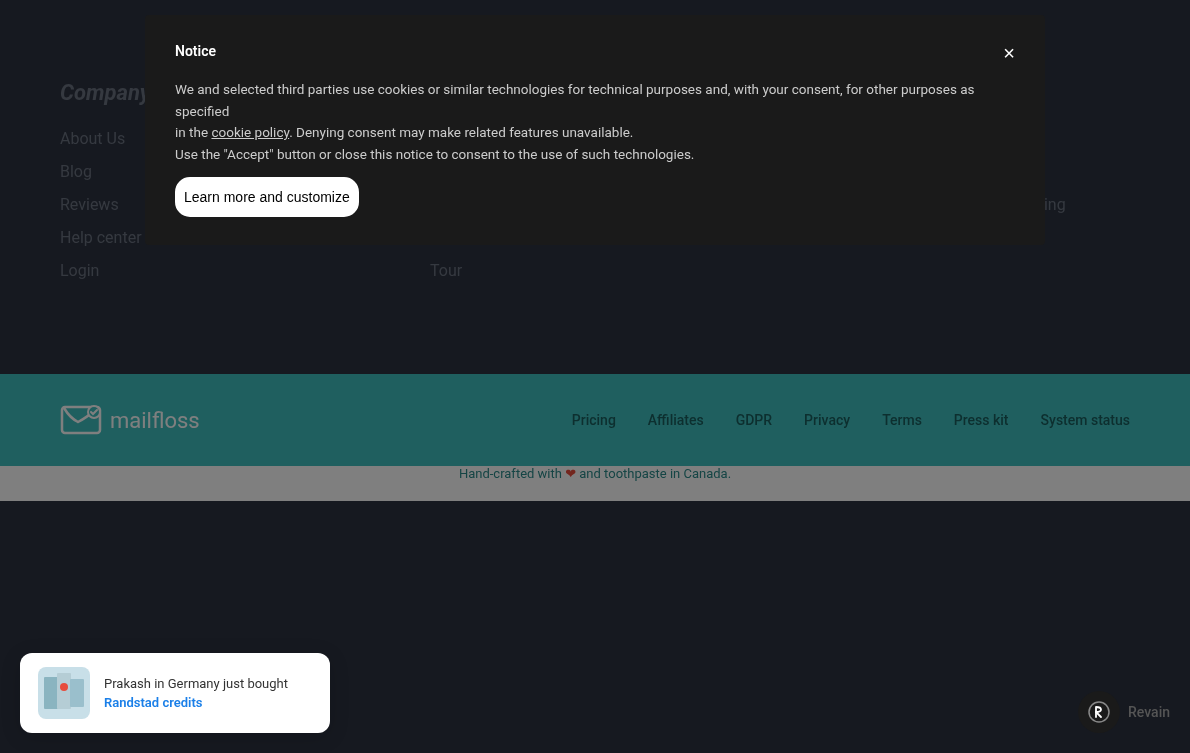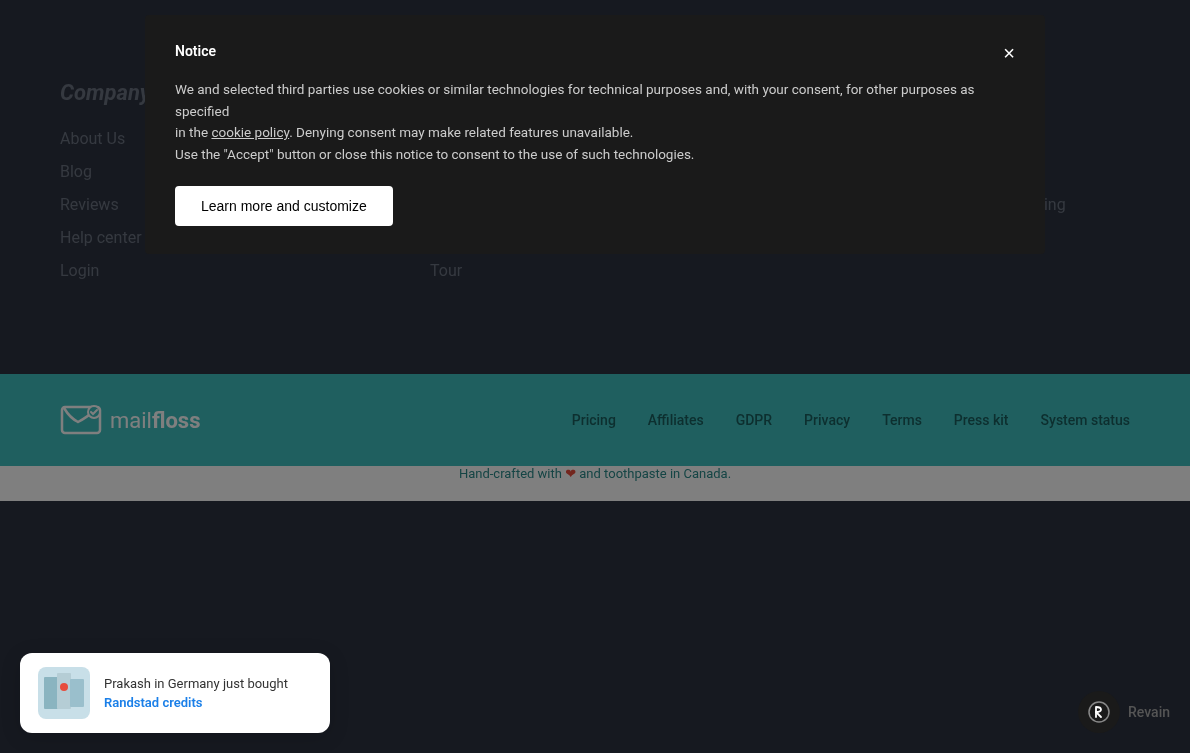--- a/index.html
+++ b/index.html
@@ -52,40 +52,40 @@
       font-size: 20px;
       cursor: pointer;
       line-height: 1;
       padding: 0;
     }
 
     .notice-body {
       font-size: 13.5px;
       color: #ccc;
       line-height: 1.6;
-      margin-bottom: 21px;
+      margin-bottom: 12px;
     }
 
     .notice-body a {
       color: #ccc;
       text-decoration: underline;
     }
 
     .notice-actions {
       display: flex;
       justify-content: space-between;
       align-items: center;
     }
 
     .btn-customize {
       background: #fff;
       color: #000;
       border: 2px solid #fff;
-      border-radius: 4px;
-      padding: 10px 24px;
+      border-radius: 15px;
+      padding: 10px 7px;
       font-size: 14px;
       font-weight: 500;
       cursor: pointer;
       text-align: right;
     }
 
     .btn-accept {
       background: #1a7fe8;
       color: #fff;
       border: none;
@@ -146,21 +146,21 @@
       gap: 8px;
     }
 
     .logo-text {
       color: #fff;
       font-size: 22px;
       font-weight: 400;
     }
 
     .logo-text span {
-      font-weight: 700;
+      font-weight: 400;
     }
 
     .footer-nav {
       display: flex;
       gap: 32px;
     }
 
     .footer-nav-link {
       color: #1a5f5f;
       font-size: 14px;

